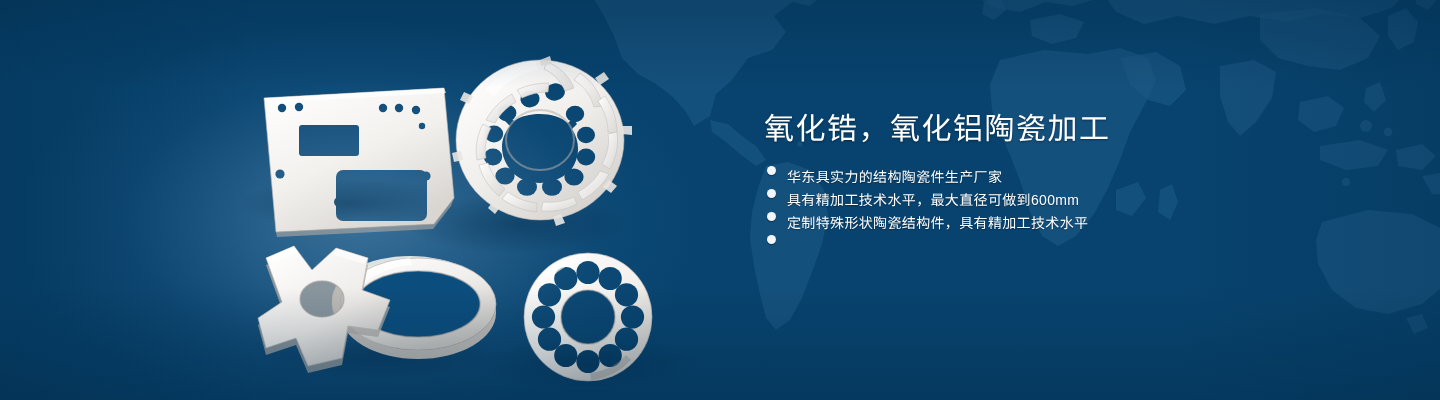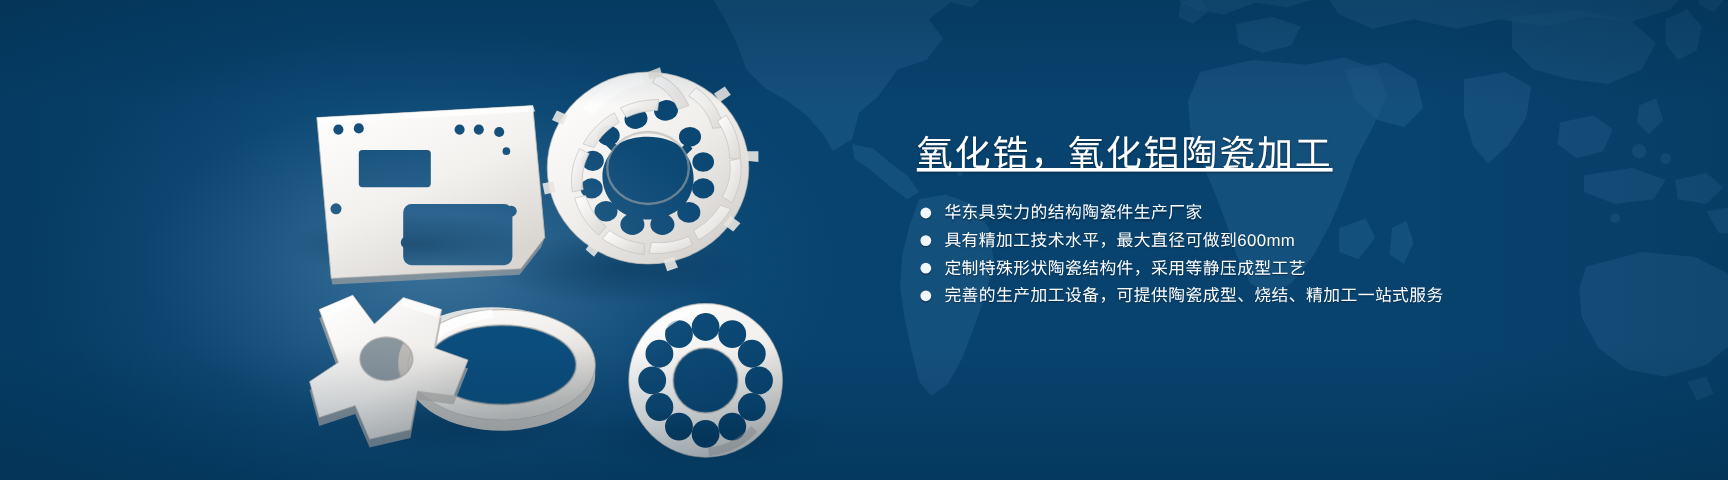--- a/index.html
+++ b/index.html
@@ -73,30 +73,28 @@
   }
   .headline {
     color: #ffffff;
     font-size: 30px;
     line-height: 42px;
     letter-spacing: 1.5px;
     font-weight: 400;
     margin: 0 0 16px 0;
     white-space: nowrap;
     text-shadow: 0 1px 2px rgba(0,24,46,0.55);
-    text-decoration: underline;
   }
   .bullets {
     list-style: none;
     margin: 0;
     padding: 0;
   }
   .bullet {
     display: flex;
-    align-items: center;
     height: 22px;
     margin-bottom: 1px;
   }
   .bullet-dot {
     flex: 0 0 auto;
     width: 9px;
     height: 9px;
     border-radius: 50%;
     background: #f2f6f9;
     margin-right: 11px;
@@ -397,22 +395,21 @@
       <li class="bullet">
         <span class="bullet-dot"></span>
         <span class="bullet-text">华东具实力的结构陶瓷件生产厂家</span>
       </li>
       <li class="bullet">
         <span class="bullet-dot"></span>
         <span class="bullet-text">具有精加工技术水平，最大直径可做到600mm</span>
       </li>
       <li class="bullet">
         <span class="bullet-dot"></span>
-        <span class="bullet-text">定制特殊形状陶瓷结构件，采用等静压成型工艺</span>
+        <span class="bullet-text">定制特殊形状陶瓷结构件，具有精加工技术水平</span>
       </li>
       <li class="bullet">
         <span class="bullet-dot"></span>
-        <span class="bullet-text">完善的生产加工设备，可提供陶瓷成型、烧结、精加工一站式服务</span>
       </li>
     </ul>
   </div>
 
 </div>
 
 </body></html>

